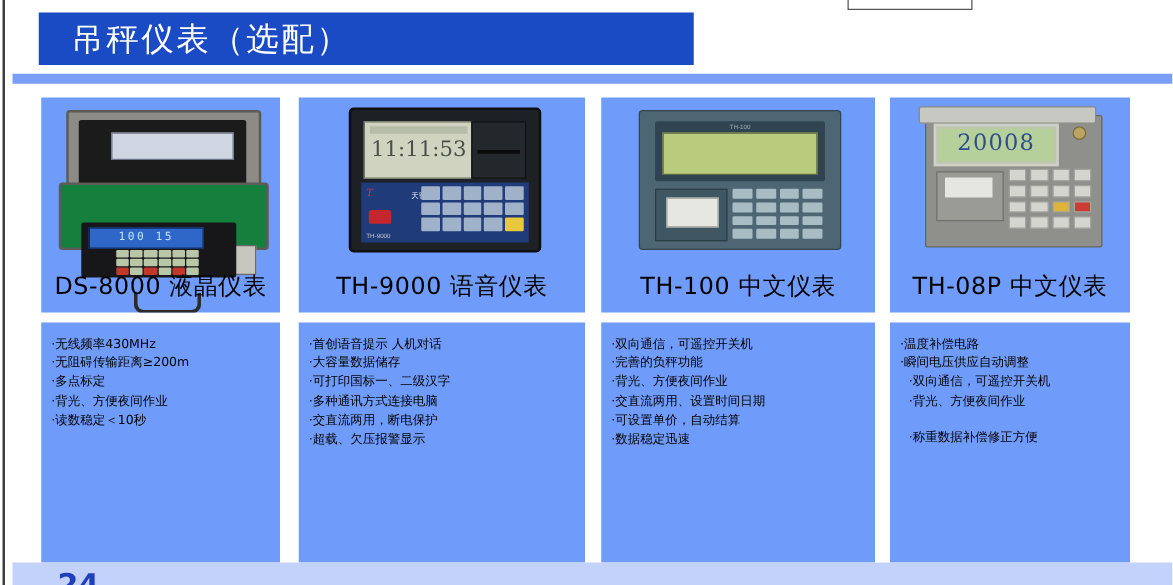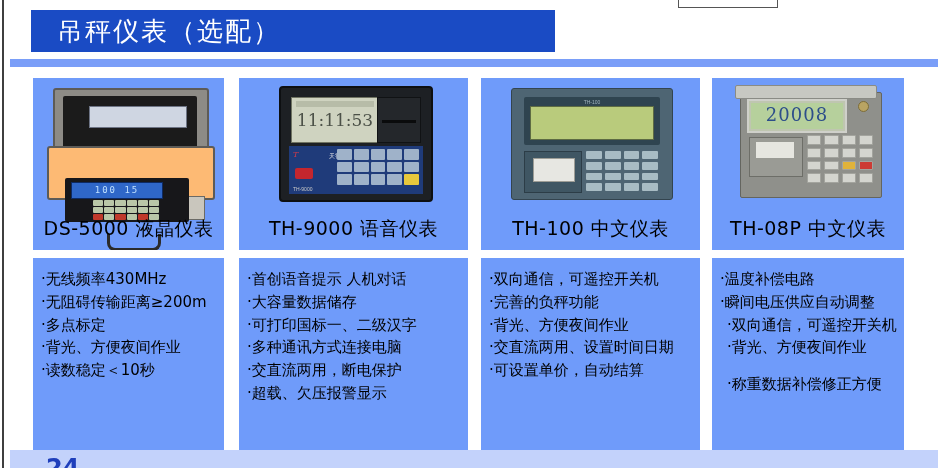--- a/index.html
+++ b/index.html
@@ -139,21 +139,21 @@
   .ds-lid-inner {
     position: absolute; left: 8px; top: 6px; width: 134px; height: 52px;
     background: #1b1b1b; border-radius: 2px;
   }
   .ds-paper {
     position: absolute; left: 26px; top: 10px; width: 96px; height: 20px;
     background: #cfd6e2; border: 1px solid #6d7485;
   }
   .ds-body {
     position: absolute; left: 0; top: 58px; width: 164px; height: 50px;
-    background: #fdba74; border: 2px solid #5d5b57; border-radius: 3px;
+    background: #15803d; border: 2px solid #5d5b57; border-radius: 3px;
   }
   .ds-black {
     position: absolute; left: 16px; top: 30px; width: 124px; height: 44px;
     background: #17171a; border-radius: 2px;
   }
   .ds-lcd {
     position: absolute; left: 22px; top: 34px; width: 90px; height: 15px;
     background: #2f67c8; border: 1px solid #0d2a63;
     color: #bfe0ff; font-size: 9px; letter-spacing: 2px;
     text-align: center; line-height: 15px;
@@ -298,21 +298,21 @@
   .th8-keys i.r { background: #cc3b34; }
 
   
   .features {
     list-style: none;
     margin: 0;
     padding: 10px 0 0 8px;
   }
   .features li {
     color: #000000;
-    font-size: 15px;
+    font-size: 10px;
     line-height: 1.52;
     white-space: nowrap;
     font-family: "DejaVu Sans", "Liberation Sans", sans-serif;
   }
   .features li.indent { padding-left: 7px; }
   .features li.spacer { height: 14px; line-height: 14px; }
 
   
   .footer-band {
     position: absolute;
@@ -376,21 +376,21 @@
                 <i></i>
                 <i class="red"></i>
                 <i></i>
                 <i class="red"></i>
                 <i></i>
             </div>
             <div class="ds-handle"></div>
           </div>
         </div>
       </div>
-      <div class="product-caption">DS-5000  液晶仪表</div>
+      <div class="product-caption">DS-8000  液晶仪表</div>
     </div>
     <div class="panel-text">
       <ul class="features">
         <li>·无线频率430MHz</li>
         <li>·无阻碍传输距离≥200m</li>
         <li>·多点标定</li>
         <li>·背光、方便夜间作业</li>
         <li>·读数稳定＜10秒</li>
       </ul>
     </div>
@@ -479,20 +479,21 @@
       </div>
       <div class="product-caption">TH-100  中文仪表</div>
     </div>
     <div class="panel-text">
       <ul class="features">
         <li>·双向通信，可遥控开关机</li>
         <li>·完善的负秤功能</li>
         <li>·背光、方便夜间作业</li>
         <li>·交直流两用、设置时间日期</li>
         <li>·可设置单价，自动结算</li>
+        <li>·数据稳定迅速</li>
       </ul>
     </div>
   </div>
 
   <div class="card c3">
     <div class="panel-image">
       <div class="device-art">
         <div class="th8">
           <div class="th8-top"></div>
           <div class="th8-lcdbox">

